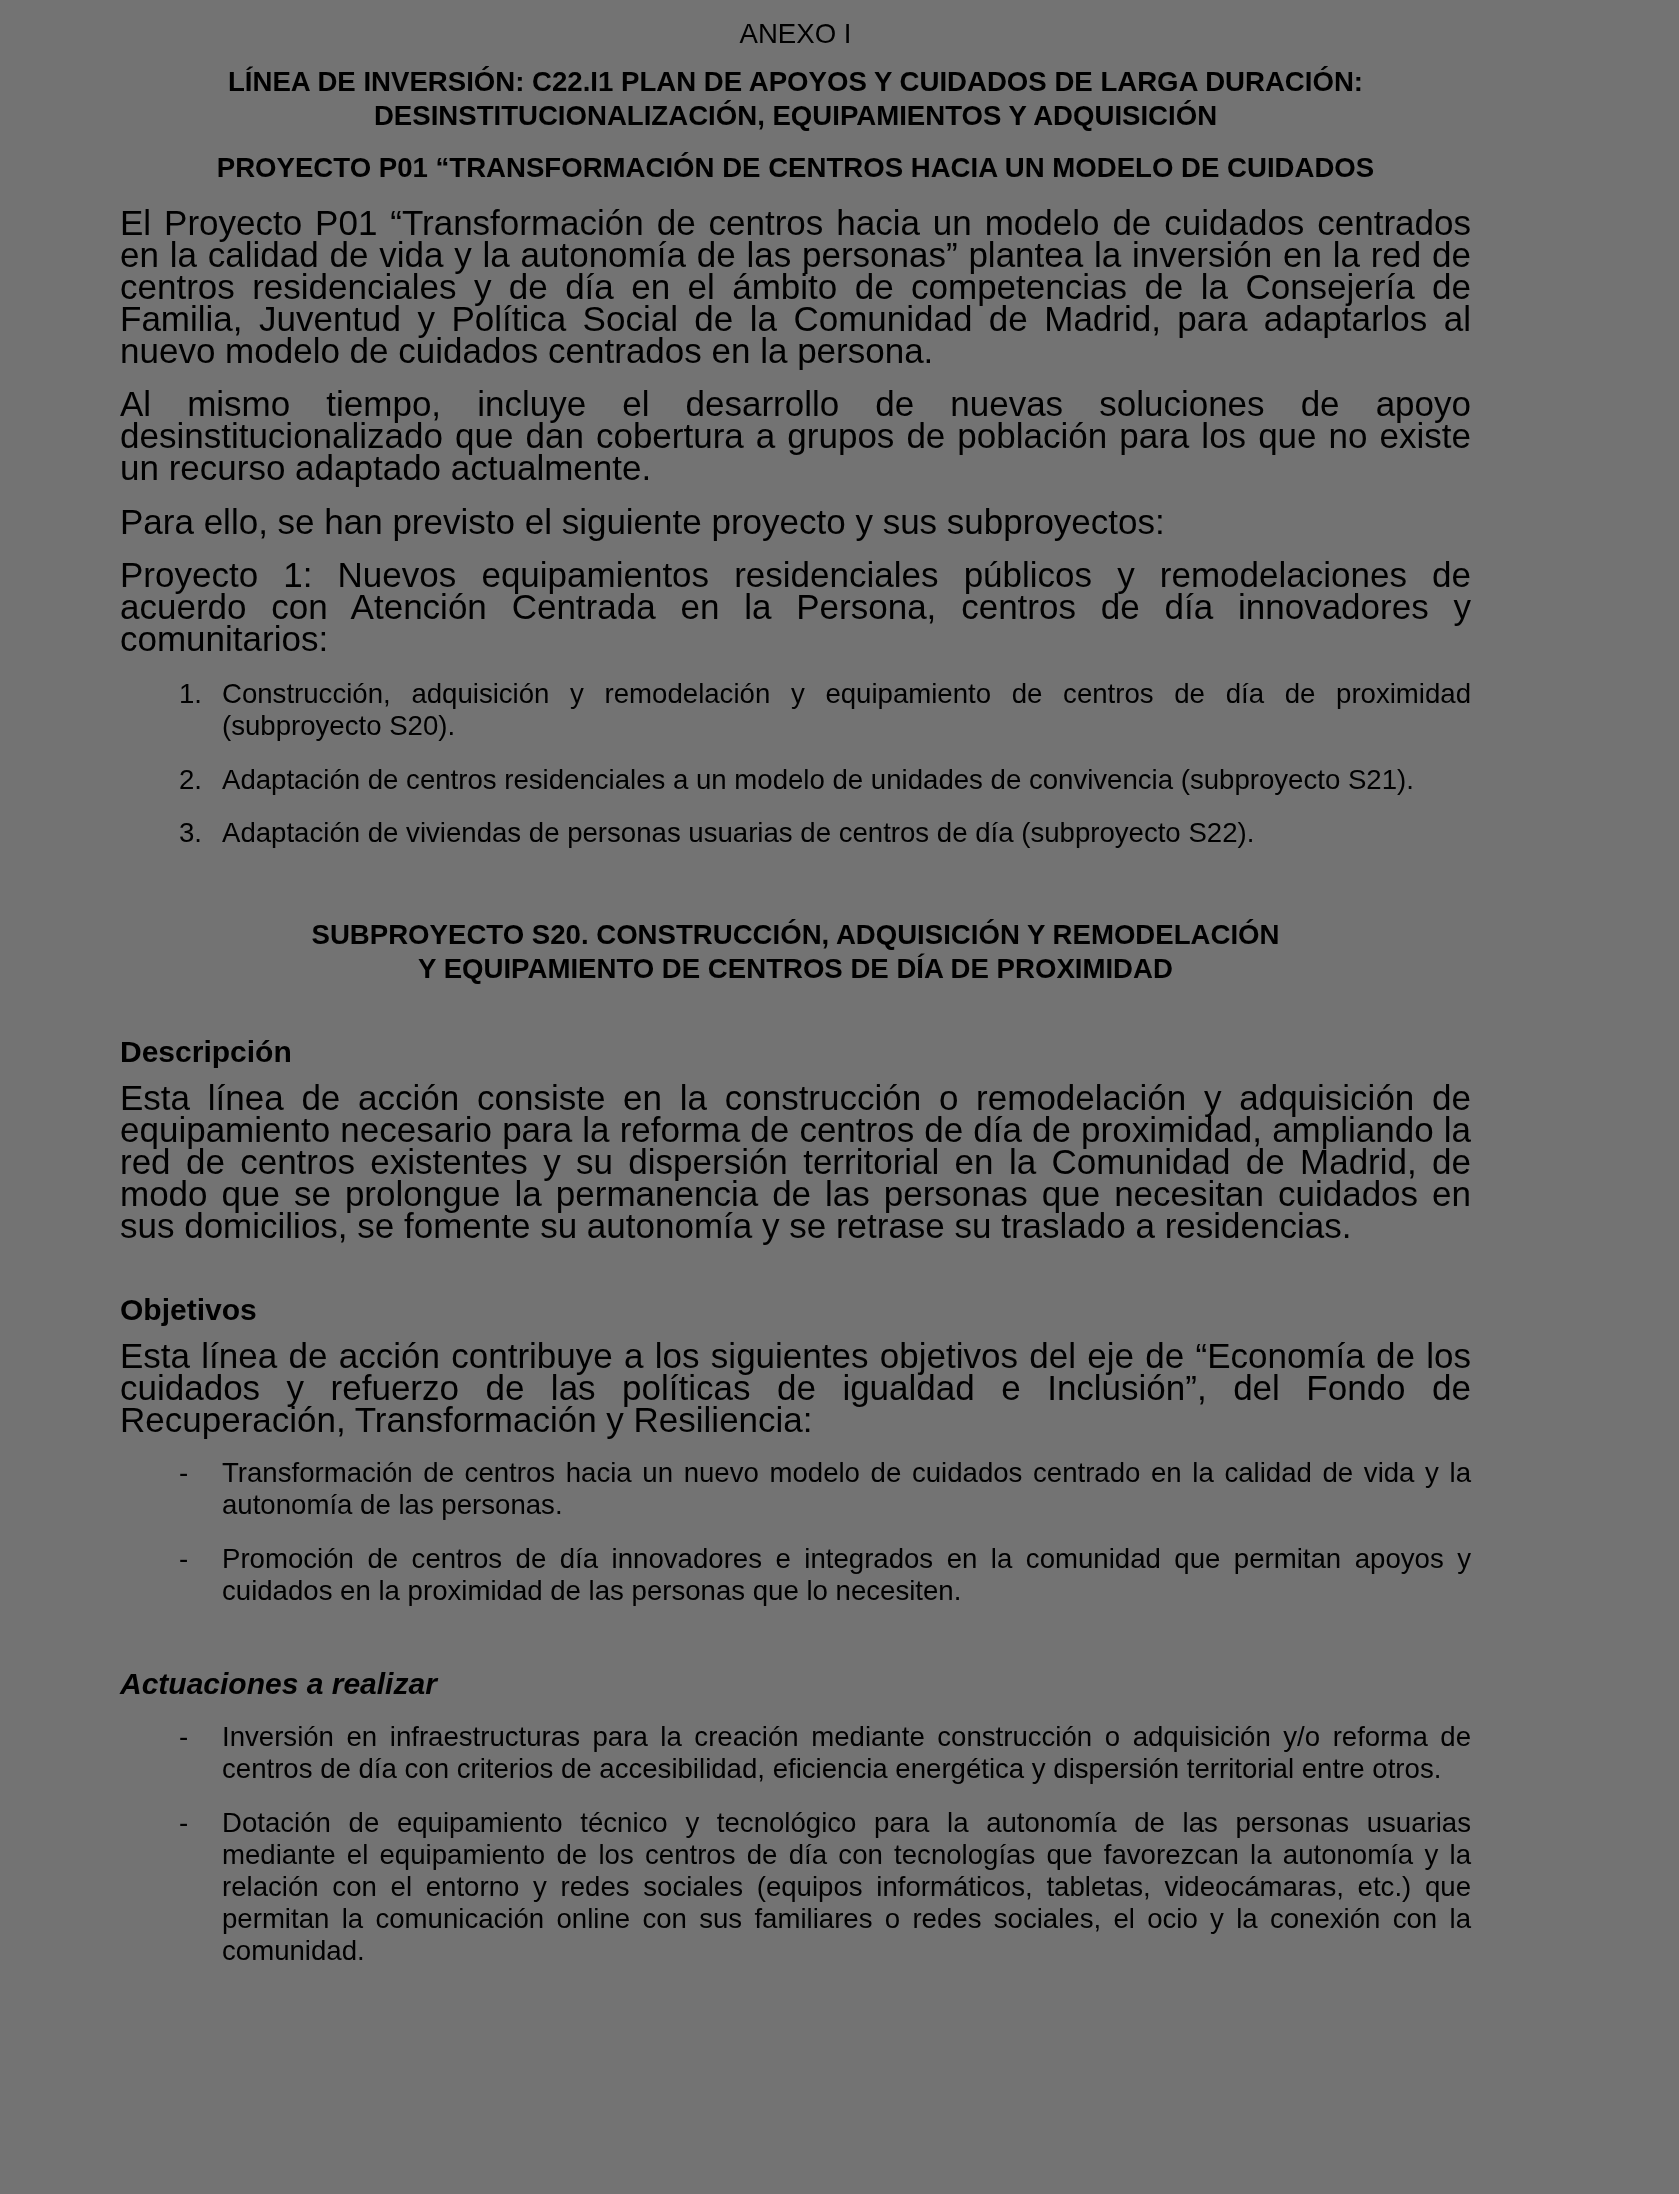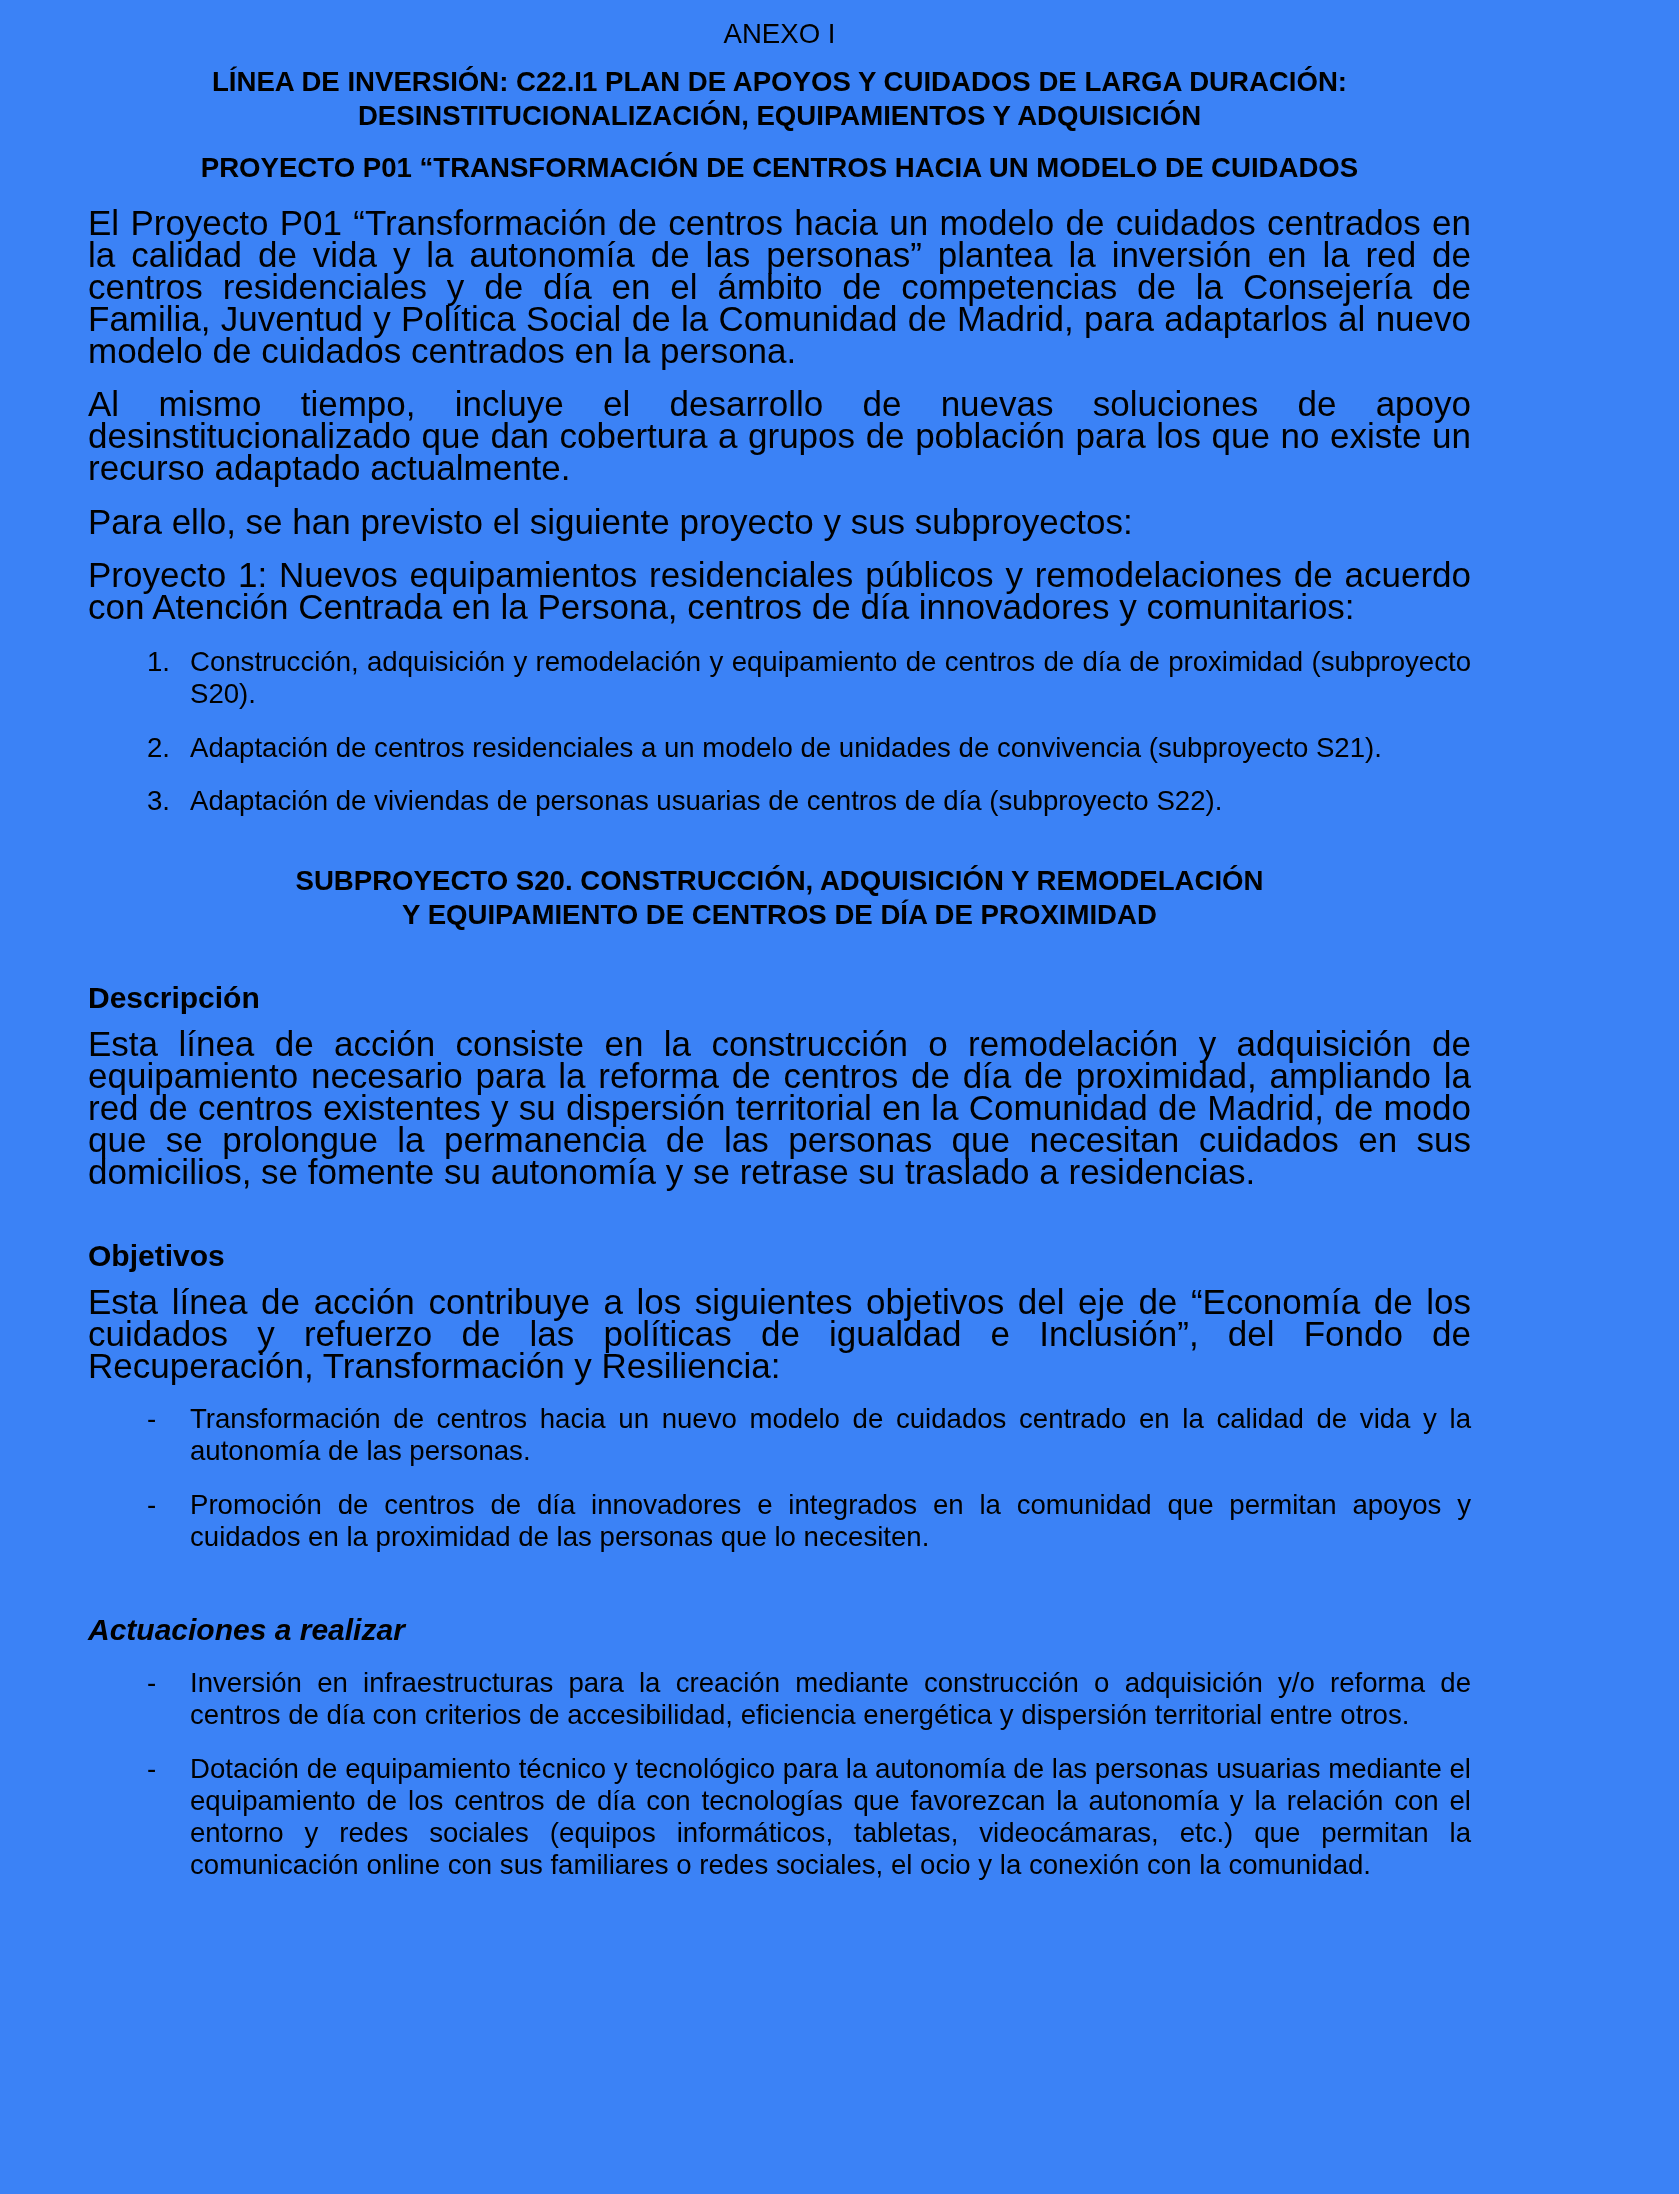--- a/index.html
+++ b/index.html
@@ -11,37 +11,37 @@
     width: 1679px;
     height: 2194px;
     font-family: "Liberation Sans", "DejaVu Sans", sans-serif;
     color: #000000;
     -webkit-font-smoothing: antialiased;
   }
   .page {
     box-sizing: border-box;
     width: 1679px;
     height: 2194px;
-    padding: 17px 208px 92px 88px;
-    background: #3b82f6;
+    padding: 17px 208px 92px 120px;
+    background: #737373;
     overflow: hidden;
   }
   .center-heading {
     text-align: center;
     font-size: 27.6px;
     line-height: 34px;
     font-weight: bold;
   }
   .annex-title {
     font-weight: normal;
     margin: 0;
   }
   .inv-heading { margin-top: 13.8px; }
   .proj-heading { margin-top: 18.4px; margin-bottom: 21.5px; }
-  .subproj-heading { margin-top: 47px; margin-bottom: 0; }
+  .subproj-heading { margin-top: 69px; margin-bottom: 0; }
   .hline { display: block; }
   .para {
     font-size: 35px;
     line-height: 32px;
     text-align: justify;
     margin: 0 0 21.5px 0;
   }
   .para-participation { margin-top: 15.3px; }
   .side-heading {
     font-size: 30px;

